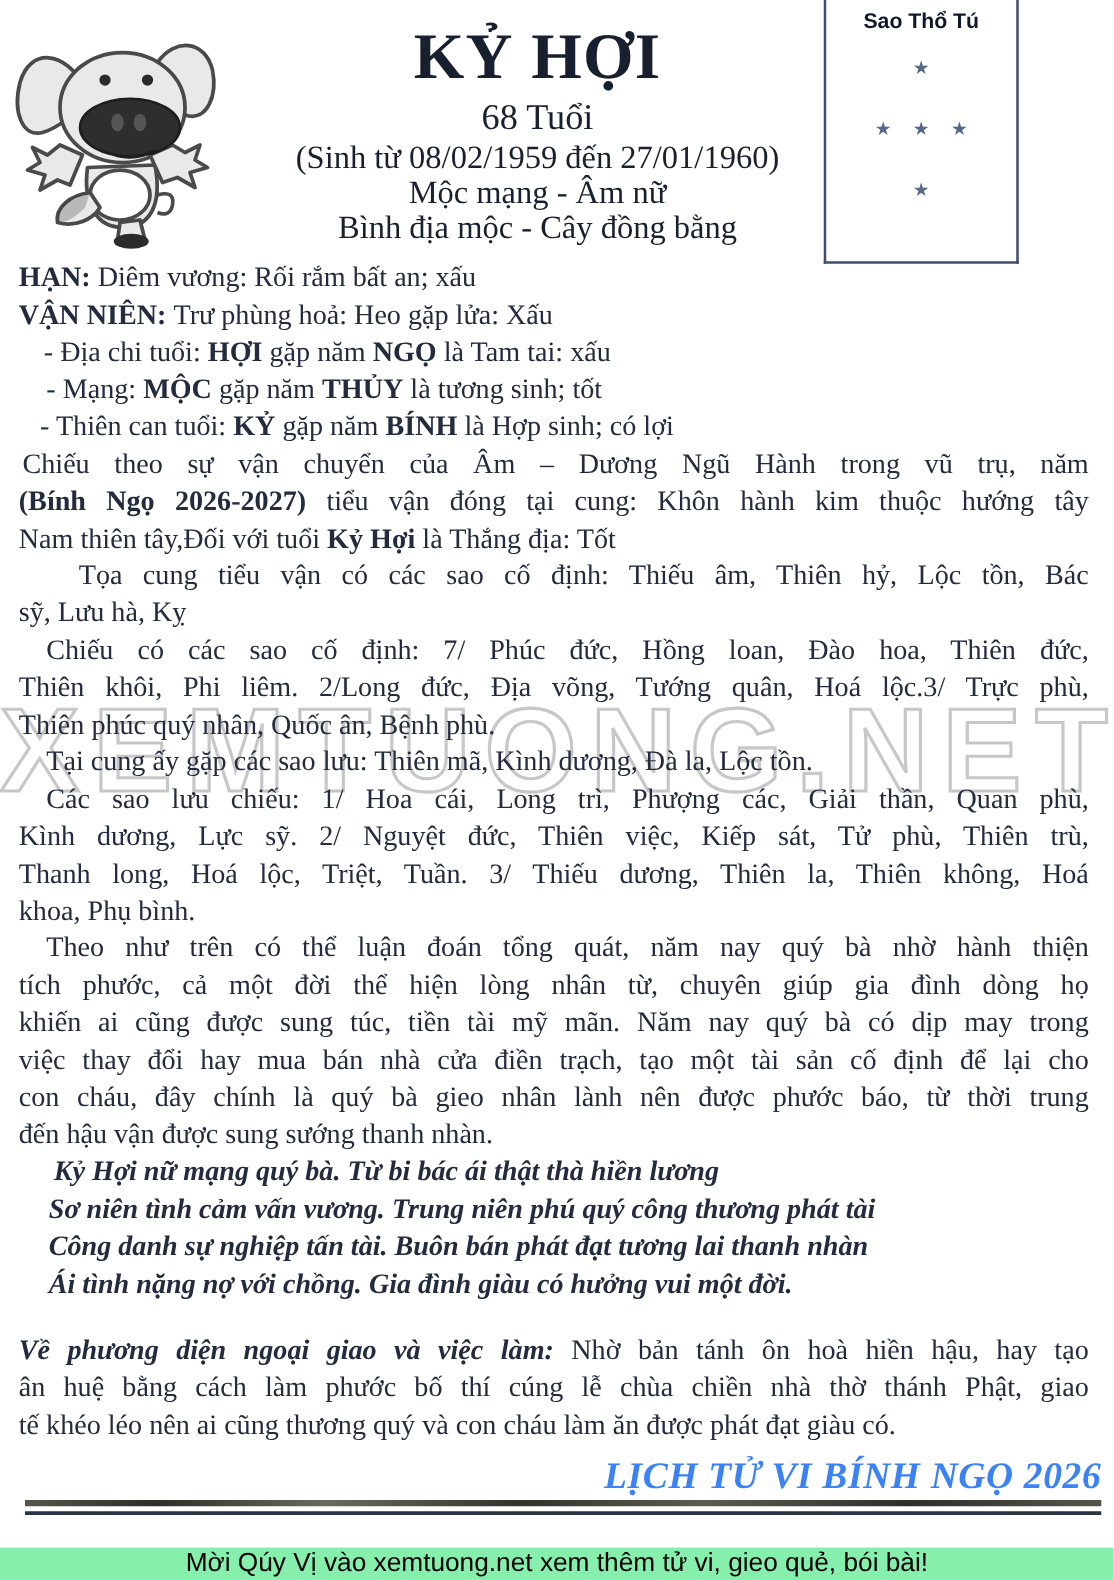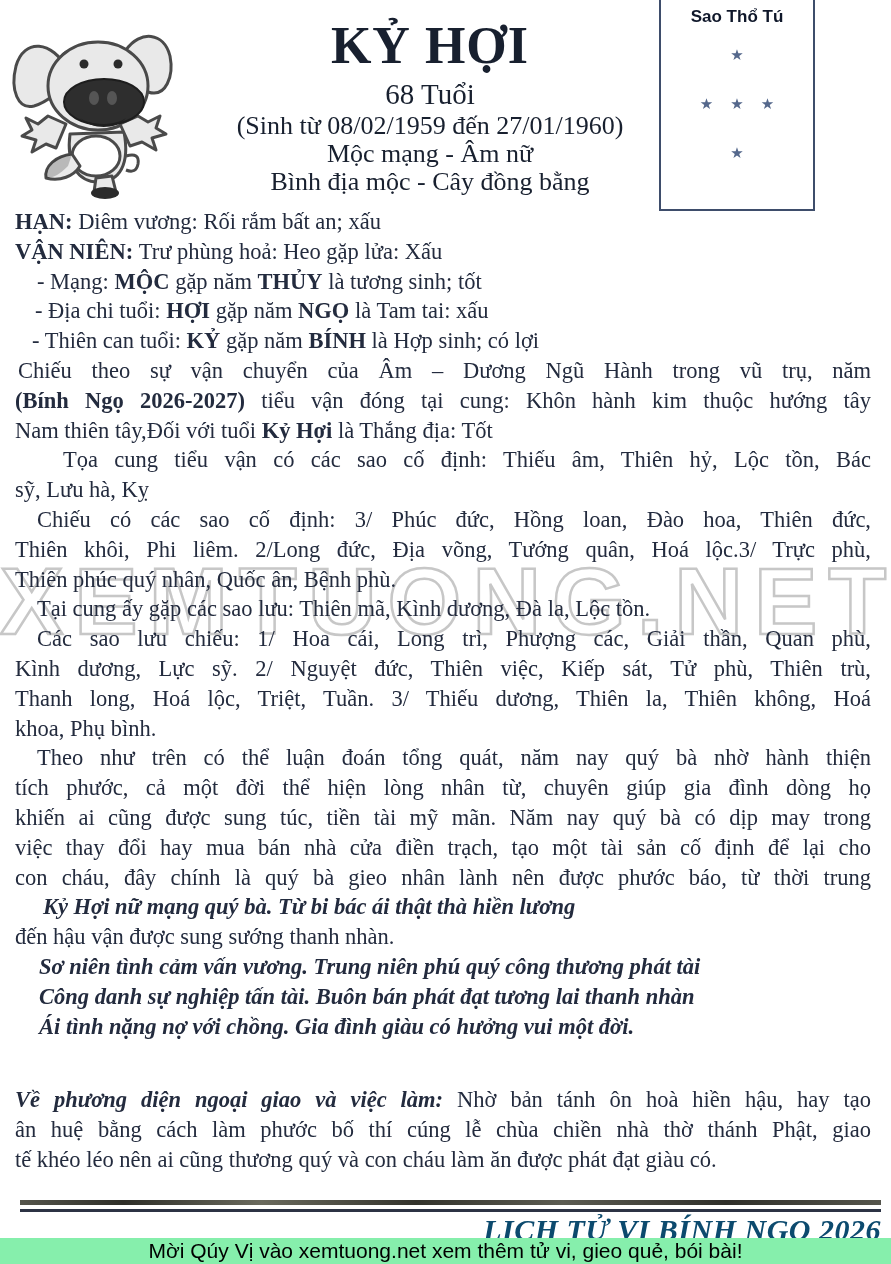--- a/index.html
+++ b/index.html
@@ -33,22 +33,22 @@
   
   .body-text { position:absolute; left:15px; top:207px; width:856px; z-index:2; }
   .bl { margin:0; height:29.8px; line-height:29.8px; font-size:22.5px; }
   .bl.just { text-align:justify; text-align-last:justify; }
   .bl.poem { font-weight:bold; font-style:italic; }
   
   .rule1 { position:absolute; left:20px; right:10px; top:1200px; height:5px; z-index:2;
     background:linear-gradient(90deg,#55554c,#2e2e28 12%,#6a6a5e 28%,#33332c 46%,#5c5c52 63%,#2f2f2a 82%,#55554c); }
   .rule2 { position:absolute; left:20px; right:10px; top:1209px; height:3px; background:#2c3344; z-index:2; }
   .calendar {
-    position:absolute; right:10px; top:1213px; z-index:2;
-    font-weight:bold; font-style:italic; font-size:30px; letter-spacing:0.5px; color:#0c4a6e;
+    position:absolute; right:10px; top:1164px; z-index:2;
+    font-weight:bold; font-style:italic; font-size:30px; letter-spacing:0.5px; color:#3b82f6;
   }
   .promo {
     position:absolute; left:0; bottom:0; width:891px; height:26px; background:#86efac; z-index:3;
     text-align:center; font-family:"Liberation Sans", sans-serif; font-size:21px; line-height:25px; color:#000000;
   }
 </style>
 </head>
 <body>
 
 <div class="page">
@@ -102,47 +102,47 @@
           <span class="star">★</span>
         </div>
       </div>
   </div>
 
   <div class="watermark">XEMTUONG.NET</div>
 
   <div class="body-text">
       <p class="bl"><span style="font-weight: bold;">HẠN: </span><span>Diêm vương: Rối rắm bất an; xấu</span></p>
       <p class="bl"><span style="font-weight: bold; margin-top: 36px;">VẬN NIÊN: </span><span>Trư phùng hoả: Heo gặp lửa: Xấu</span></p>
+      <p class="bl" style="padding-left: 20px;"><span>- Địa chi tuổi:  </span><span style="font-weight: bold;">HỢI</span><span> gặp năm </span><span style="font-weight: bold;">NGỌ</span><span> là Tam tai: xấu</span></p>
       <p class="bl" style="padding-left: 22px;"><span>- Mạng: </span><span style="font-weight: bold;">MỘC</span><span> gặp năm </span><span style="font-weight: bold;">THỦY</span><span> là tương sinh; tốt</span></p>
-      <p class="bl" style="padding-left: 20px;"><span>- Địa chi tuổi:  </span><span style="font-weight: bold;">HỢI</span><span> gặp năm </span><span style="font-weight: bold;">NGỌ</span><span> là Tam tai: xấu</span></p>
       <p class="bl" style="padding-left: 17px;"><span>- Thiên can tuổi: </span><span style="font-weight: bold;">KỶ</span><span> gặp năm </span><span style="font-weight: bold;">BÍNH</span><span> là Hợp sinh; có lợi</span></p>
       <p class="bl just" style="padding-left: 3px;"><span>Chiếu theo sự vận chuyển của Âm – Dương Ngũ Hành trong vũ trụ, năm</span></p>
       <p class="bl just"><span style="font-weight: bold;">(Bính Ngọ 2026-2027)</span><span> tiểu vận đóng tại cung: Khôn hành kim thuộc hướng tây</span></p>
       <p class="bl"><span>Nam thiên tây,Đối với tuổi </span><span style="font-weight: bold;">Kỷ Hợi</span><span> là Thắng địa: Tốt</span></p>
       <p class="bl just" style="padding-left: 48px;"><span>Tọa cung tiểu vận có các sao cố định: Thiếu âm, Thiên hỷ, Lộc tồn, Bác</span></p>
       <p class="bl"><span>sỹ, Lưu hà, Kỵ</span></p>
-      <p class="bl just" style="padding-left: 22px;"><span>Chiếu có các sao cố định: 3/ Phúc đức, Hồng loan, Đào hoa, Thiên đức,</span></p>
+      <p class="bl just" style="padding-left: 22px;"><span>Chiếu có các sao cố định: 7/ Phúc đức, Hồng loan, Đào hoa, Thiên đức,</span></p>
       <p class="bl just"><span>Thiên khôi, Phi liêm. 2/Long đức, Địa võng, Tướng quân, Hoá lộc.3/ Trực phù,</span></p>
       <p class="bl"><span>Thiên phúc quý nhân, Quốc ân, Bệnh phù.</span></p>
       <p class="bl" style="padding-left: 22px;"><span>Tại cung ấy gặp các sao lưu: Thiên mã, Kình dương, Đà la, Lộc tồn.</span></p>
       <p class="bl just" style="padding-left: 22px;"><span>Các sao lưu chiếu: 1/ Hoa cái, Long trì, Phượng các, Giải thần, Quan phù,</span></p>
       <p class="bl just"><span>Kình dương, Lực sỹ. 2/ Nguyệt đức, Thiên việc, Kiếp sát, Tử phù, Thiên trù,</span></p>
       <p class="bl just"><span>Thanh long, Hoá lộc, Triệt, Tuần. 3/ Thiếu dương, Thiên la, Thiên không, Hoá</span></p>
       <p class="bl"><span>khoa, Phụ bình.</span></p>
       <p class="bl just" style="padding-left: 22px;"><span>Theo như trên có thể luận đoán tổng quát, năm nay quý bà nhờ hành thiện</span></p>
       <p class="bl just"><span>tích phước, cả một đời thể hiện lòng nhân từ, chuyên giúp gia đình dòng họ</span></p>
       <p class="bl just"><span>khiến ai cũng được sung túc, tiền tài mỹ mãn. Năm nay quý bà có dịp may trong</span></p>
       <p class="bl just"><span>việc thay đổi hay mua bán nhà cửa điền trạch, tạo một tài sản cố định để lại cho</span></p>
       <p class="bl just"><span>con cháu, đây chính là quý bà gieo nhân lành nên được phước báo, từ thời trung</span></p>
+      <p class="bl"><span>đến hậu vận được sung sướng thanh nhàn.</span></p>
       <p class="bl poem" style="padding-left: 28px;"><span>Kỷ Hợi nữ mạng quý bà. Từ bi bác ái thật thà hiền lương</span></p>
-      <p class="bl"><span>đến hậu vận được sung sướng thanh nhàn.</span></p>
       <p class="bl poem" style="padding-left: 24px;"><span>Sơ niên tình cảm vấn vương. Trung niên phú quý công thương phát tài</span></p>
       <p class="bl poem" style="padding-left: 24px;"><span>Công danh sự nghiệp tấn tài. Buôn bán phát đạt tương lai thanh nhàn</span></p>
       <p class="bl poem" style="padding-left: 24px;"><span>Ái tình nặng nợ với chồng. Gia đình giàu có hưởng vui một đời.</span></p>
-      <p class="bl just" style="margin-top: 44px;"><span style="font-weight: bold; font-style: italic;">Về phương diện ngoại giao và việc làm: </span><span>Nhờ bản tánh ôn hoà hiền hậu, hay tạo</span></p>
+      <p class="bl just" style="margin-top: 24px;"><span style="font-weight: bold; font-style: italic;">Về phương diện ngoại giao và việc làm: </span><span>Nhờ bản tánh ôn hoà hiền hậu, hay tạo</span></p>
       <p class="bl just"><span>ân huệ bằng cách làm phước bố thí cúng lễ chùa chiền nhà thờ thánh Phật, giao</span></p>
       <p class="bl"><span>tế khéo léo nên ai cũng thương quý và con cháu làm ăn được phát đạt giàu có.</span></p>
     </div>
 
   <div class="rule1"></div>
   <div class="rule2"></div>
   <div class="calendar">LỊCH TỬ VI BÍNH NGỌ 2026</div>
   <div class="promo">Mời Qúy Vị vào xemtuong.net xem thêm tử vi, gieo quẻ, bói bài!</div>
 
 </div>

